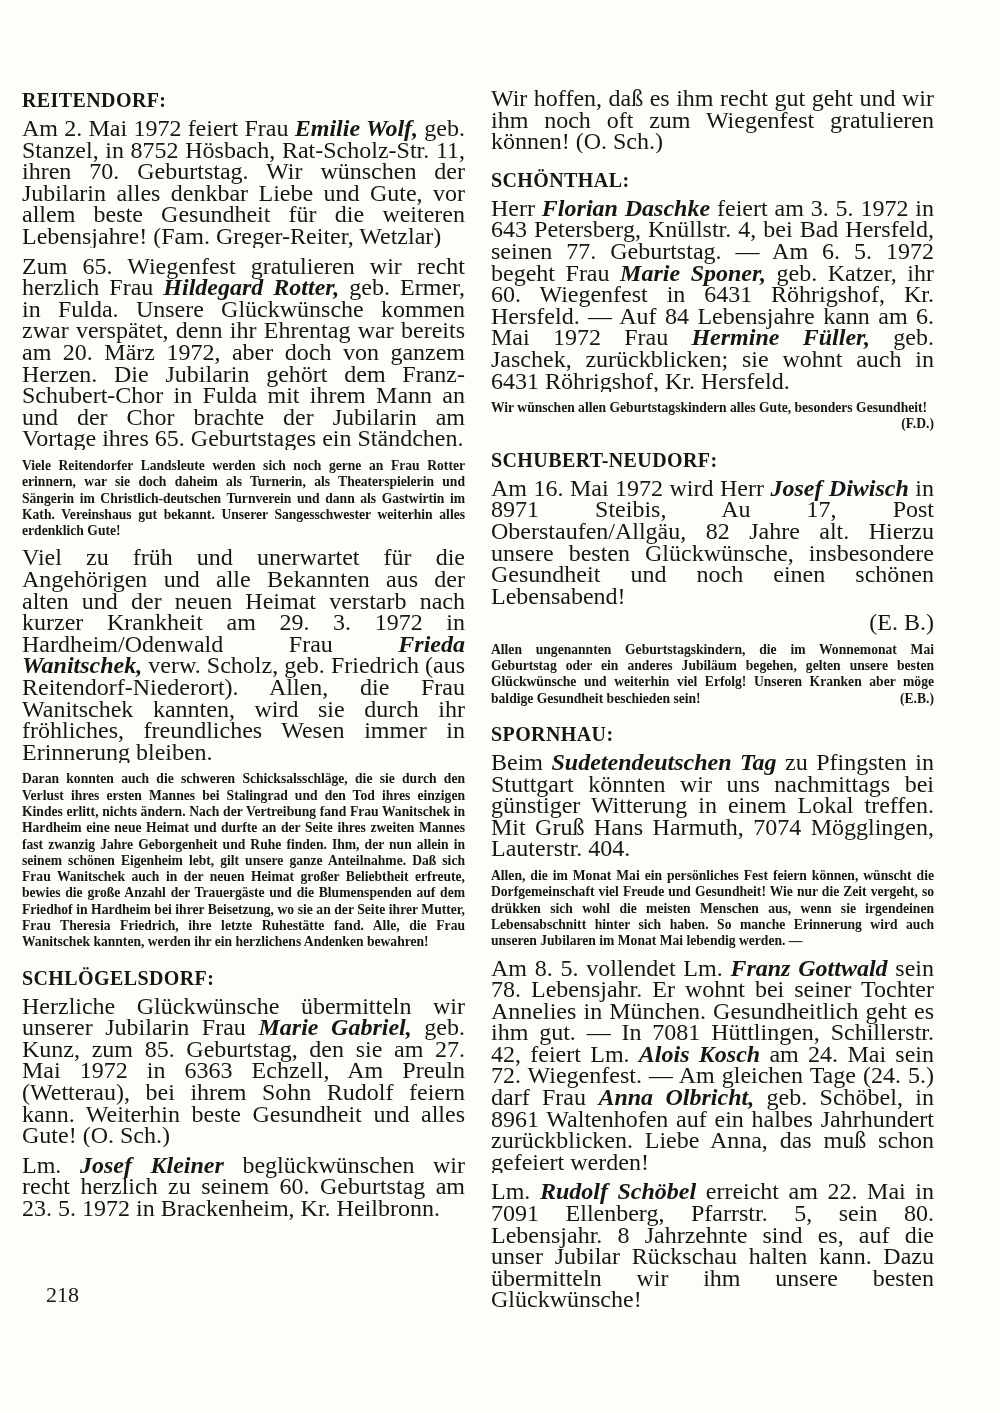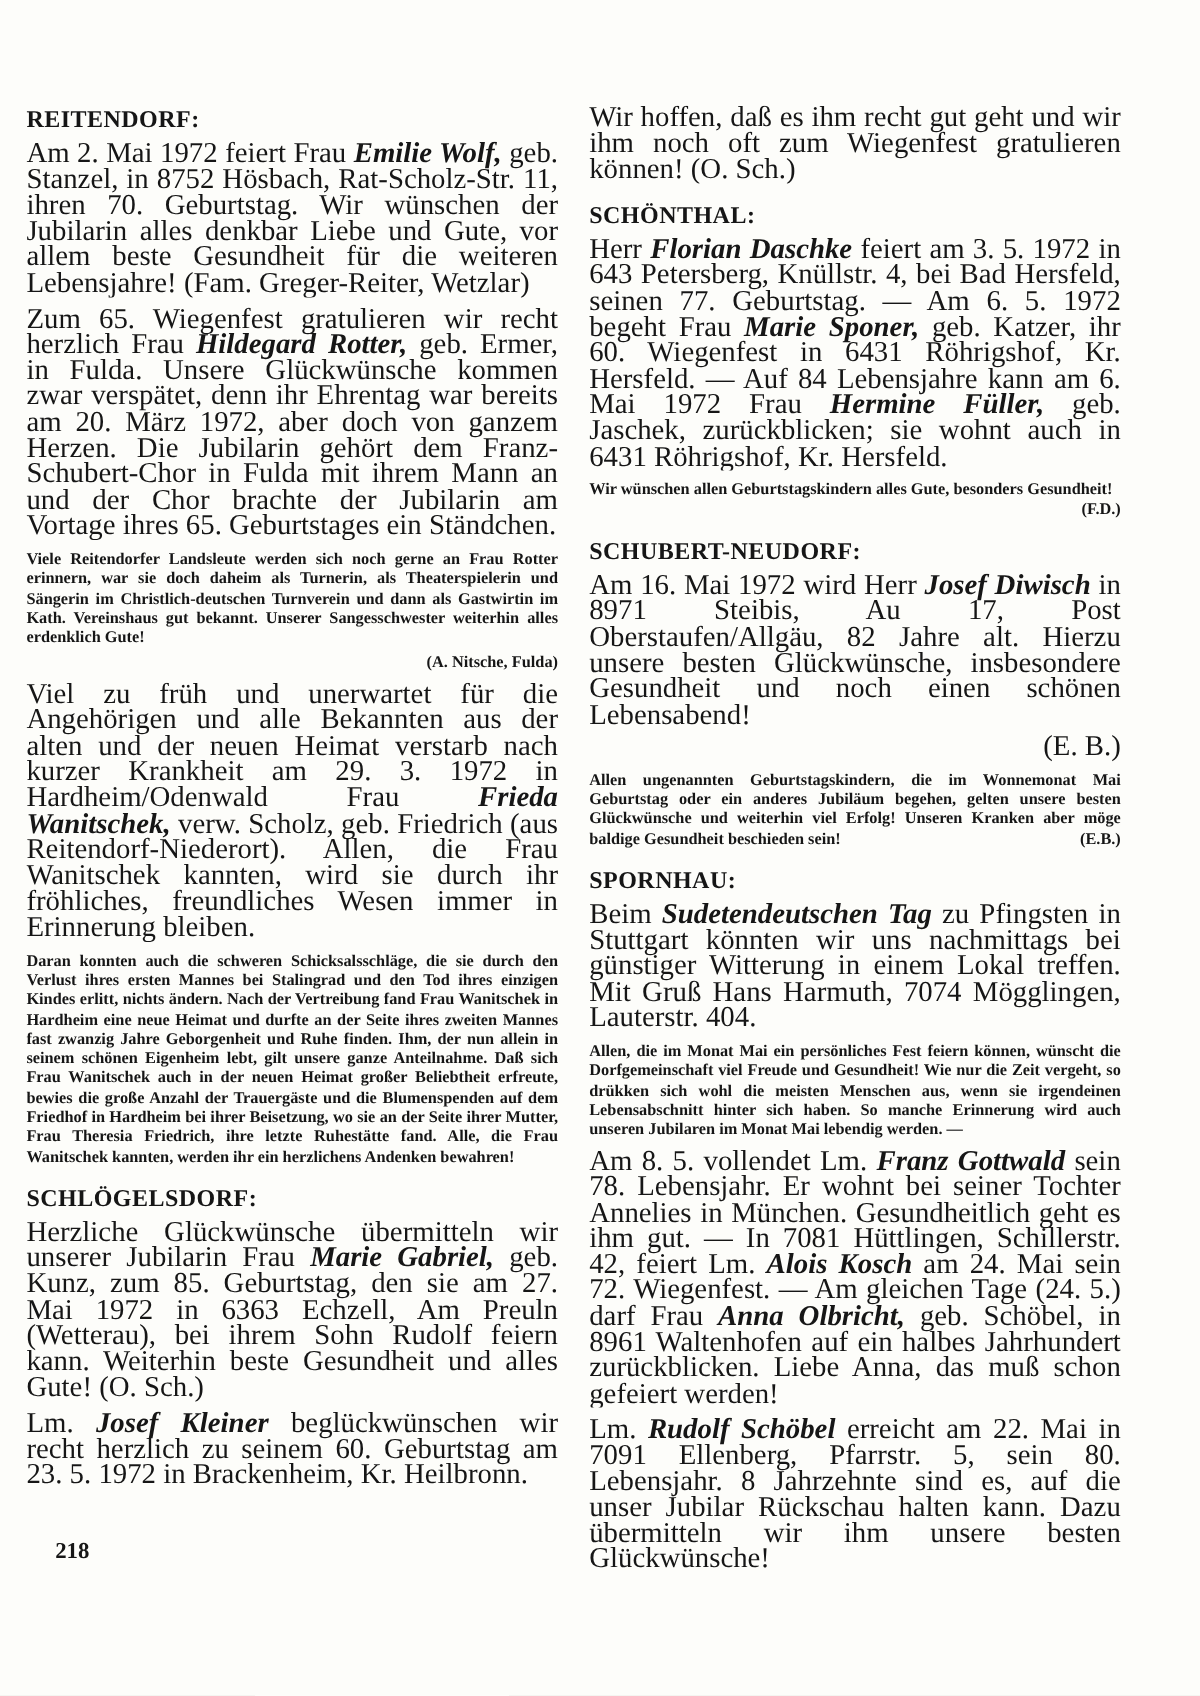--- a/index.html
+++ b/index.html
@@ -37,35 +37,34 @@
   .size-small  { font-size: 13.6px; line-height: 16.3px; font-weight: bold; }
   p b { font-weight: bold; font-style: italic; }
 
   .sign { float: right; padding-left: 12px; }
   .sign-line { text-align: right; margin: -3px 0 8px; }
 
   .page-number {
     position: absolute;
     left: 46px;
     top: 1282px;
-    font-size: 19px;
-    font-weight: bold;
+    font-size: 22px;
+    font-weight: normal;
   }
 </style>
 </head>
 <body>
 
 <div class="page">
   <div class="columns">
     <div class="col">
         <h2 class="heading">REITENDORF:</h2>
         <p class="para size-normal"><span>Am 2. Mai 1972 feiert Frau </span><b>Emilie Wolf,</b><span> geb. Stanzel, in 8752 Hösbach, Rat-Scholz-Str. 11, ihren 70. Geburtstag. Wir wünschen der Jubilarin alles denkbar Liebe und Gute, vor allem beste Gesundheit für die weiteren Lebensjahre! (Fam. Greger-Reiter, Wetzlar)</span></p>
         <p class="para size-normal"><span>Zum 65. Wiegenfest gratulieren wir recht herzlich Frau </span><b>Hildegard Rotter,</b><span> geb. Ermer, in Fulda. Unsere Glückwünsche kommen zwar verspätet, denn ihr Ehrentag war bereits am 20. März 1972, aber doch von ganzem Herzen. Die Jubilarin gehört dem Franz-Schubert-Chor in Fulda mit ihrem Mann an und der Chor brachte der Jubilarin am Vortage ihres 65. Geburtstages ein Ständchen.</span></p>
         <p class="para size-small"><span>Viele Reitendorfer Landsleute werden sich noch gerne an Frau Rotter erinnern, war sie doch daheim als Turnerin, als Theaterspielerin und Sängerin im Christlich-deutschen Turnverein und dann als Gastwirtin im Kath. Vereinshaus gut bekannt. Unserer Sangesschwester weiterhin alles erdenklich Gute!</span></p>
-        <div class="sign-line size-small">(A. Nitsche, Fulda)</div>
         <p class="para size-normal"><span>Viel zu früh und unerwartet für die Angehörigen und alle Bekannten aus der alten und der neuen Heimat verstarb nach kurzer Krankheit am 29. 3. 1972 in Hardheim/Odenwald Frau </span><b>Frieda Wanitschek,</b><span> verw. Scholz, geb. Friedrich (aus Reitendorf-Niederort). Allen, die Frau Wanitschek kannten, wird sie durch ihr fröhliches, freundliches Wesen immer in Erinnerung bleiben.</span></p>
         <p class="para size-small"><span>Daran konnten auch die schweren Schicksalsschläge, die sie durch den Verlust ihres ersten Mannes bei Stalingrad und den Tod ihres einzigen Kindes erlitt, nichts ändern. Nach der Vertreibung fand Frau Wanitschek in Hardheim eine neue Heimat und durfte an der Seite ihres zweiten Mannes fast zwanzig Jahre Geborgenheit und Ruhe finden. Ihm, der nun allein in seinem schönen Eigenheim lebt, gilt unsere ganze Anteilnahme. Daß sich Frau Wanitschek auch in der neuen Heimat großer Beliebtheit erfreute, bewies die große Anzahl der Trauergäste und die Blumenspenden auf dem Friedhof in Hardheim bei ihrer Beisetzung, wo sie an der Seite ihrer Mutter, Frau Theresia Friedrich, ihre letzte Ruhestätte fand. Alle, die Frau Wanitschek kannten, werden ihr ein herzlichens Andenken bewahren!</span></p>
         <h2 class="heading">SCHLÖGELSDORF:</h2>
         <p class="para size-normal"><span>Herzliche Glückwünsche übermitteln wir unserer Jubilarin Frau </span><b>Marie Gabriel,</b><span> geb. Kunz, zum 85. Geburtstag, den sie am 27. Mai 1972 in 6363 Echzell, Am Preuln (Wetterau), bei ihrem Sohn Rudolf feiern kann. Weiterhin beste Gesundheit und alles Gute! (O. Sch.)</span></p>
         <p class="para size-normal"><span>Lm. </span><b>Josef Kleiner</b><span> beglückwünschen wir recht herzlich zu seinem 60. Geburtstag am 23. 5. 1972 in Brackenheim, Kr. Heilbronn.</span></p>
       </div>
     <div class="col">
         <p class="para size-normal"><span>Wir hoffen, daß es ihm recht gut geht und wir ihm noch oft zum Wiegenfest gratulieren können! (O. Sch.)</span></p>
         <h2 class="heading">SCHÖNTHAL:</h2>
         <p class="para size-normal"><span>Herr </span><b>Florian Daschke</b><span> feiert am 3. 5. 1972 in 643 Petersberg, Knüllstr. 4, bei Bad Hersfeld, seinen 77. Geburtstag. — Am 6. 5. 1972 begeht Frau </span><b>Marie Sponer,</b><span> geb. Katzer, ihr 60. Wiegenfest in 6431 Röhrigshof, Kr. Hersfeld. — Auf 84 Lebensjahre kann am 6. Mai 1972 Frau </span><b>Hermine Füller,</b><span> geb. Jaschek, zurückblicken; sie wohnt auch in 6431 Röhrigshof, Kr. Hersfeld.</span></p>

